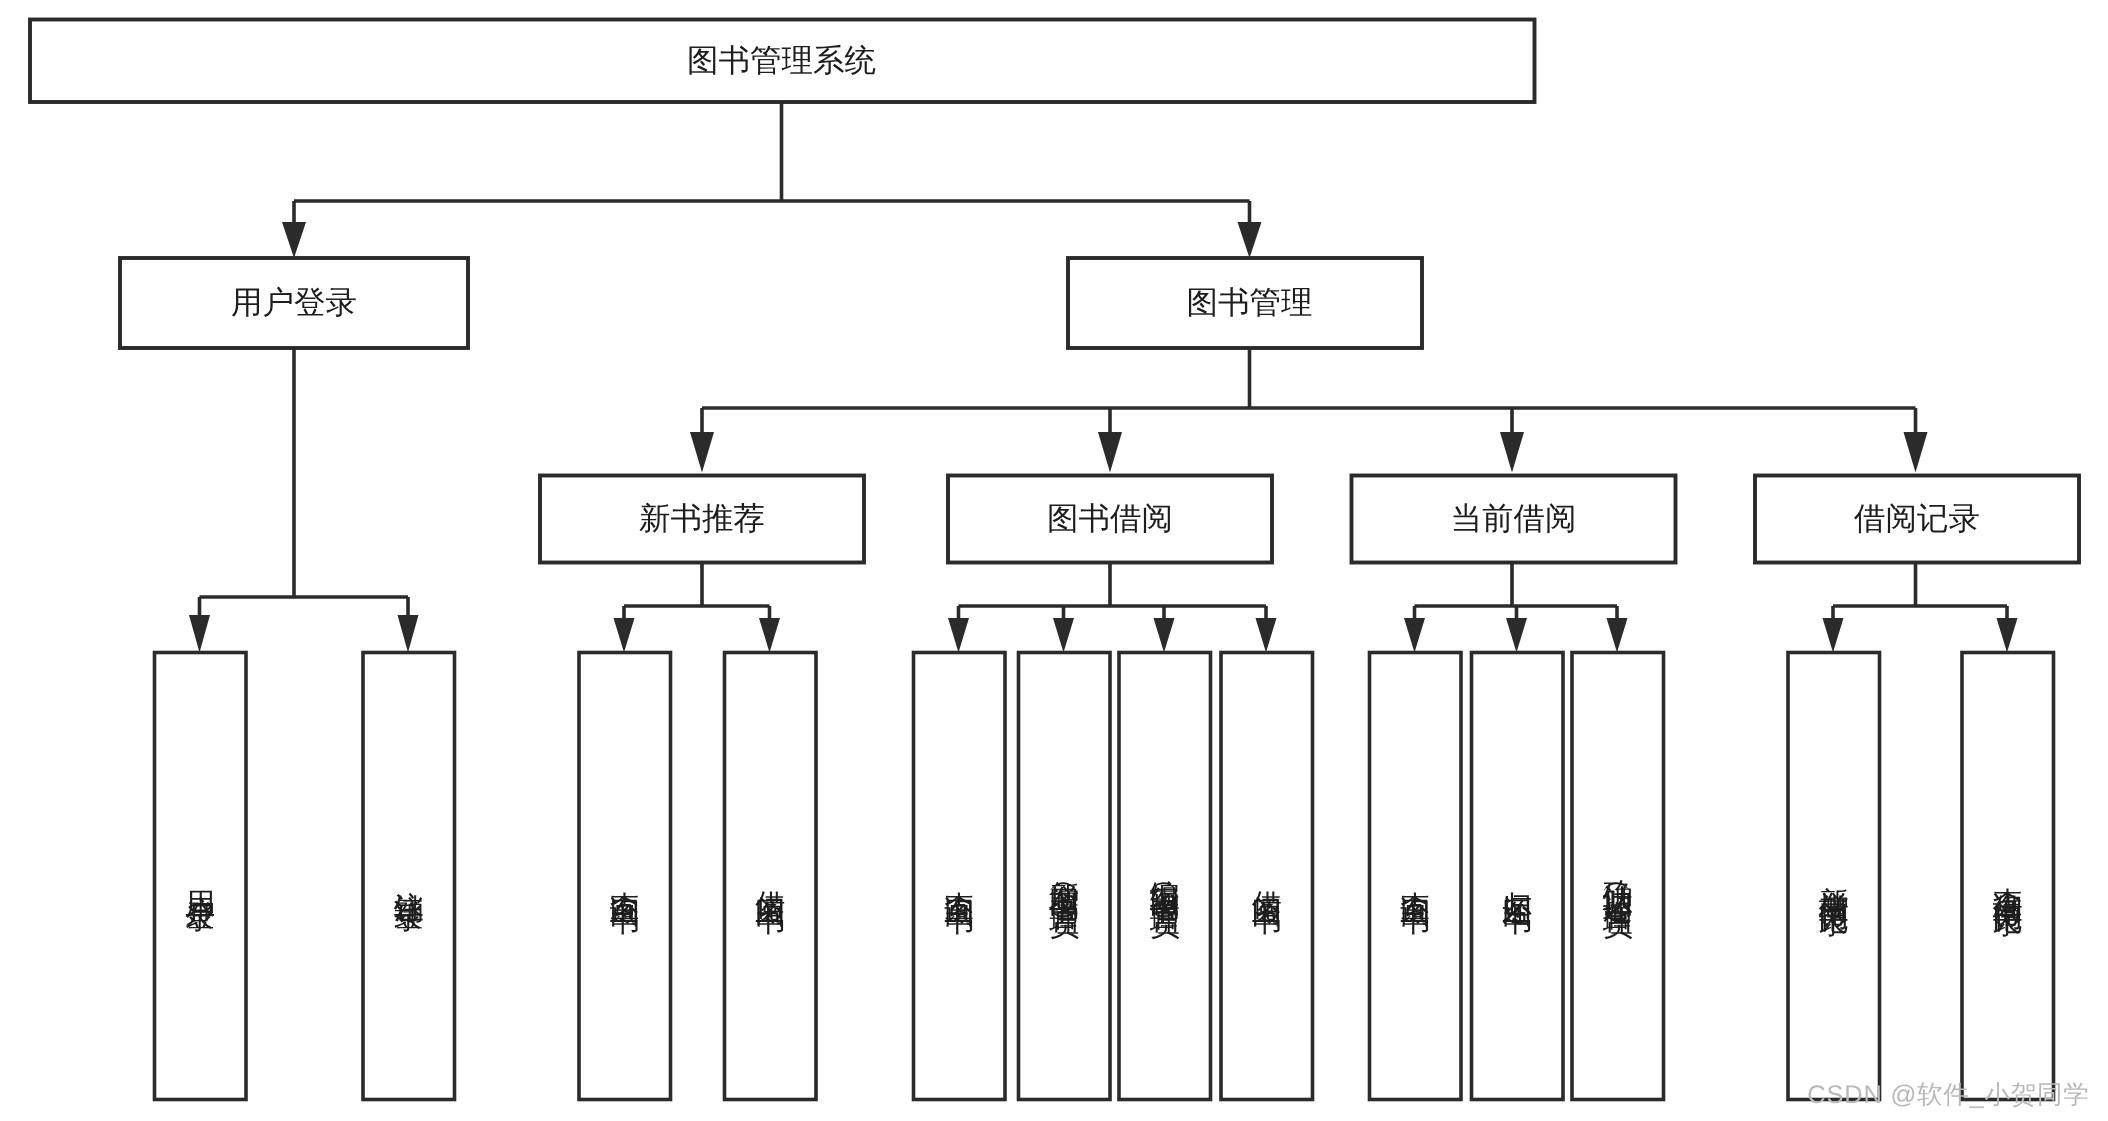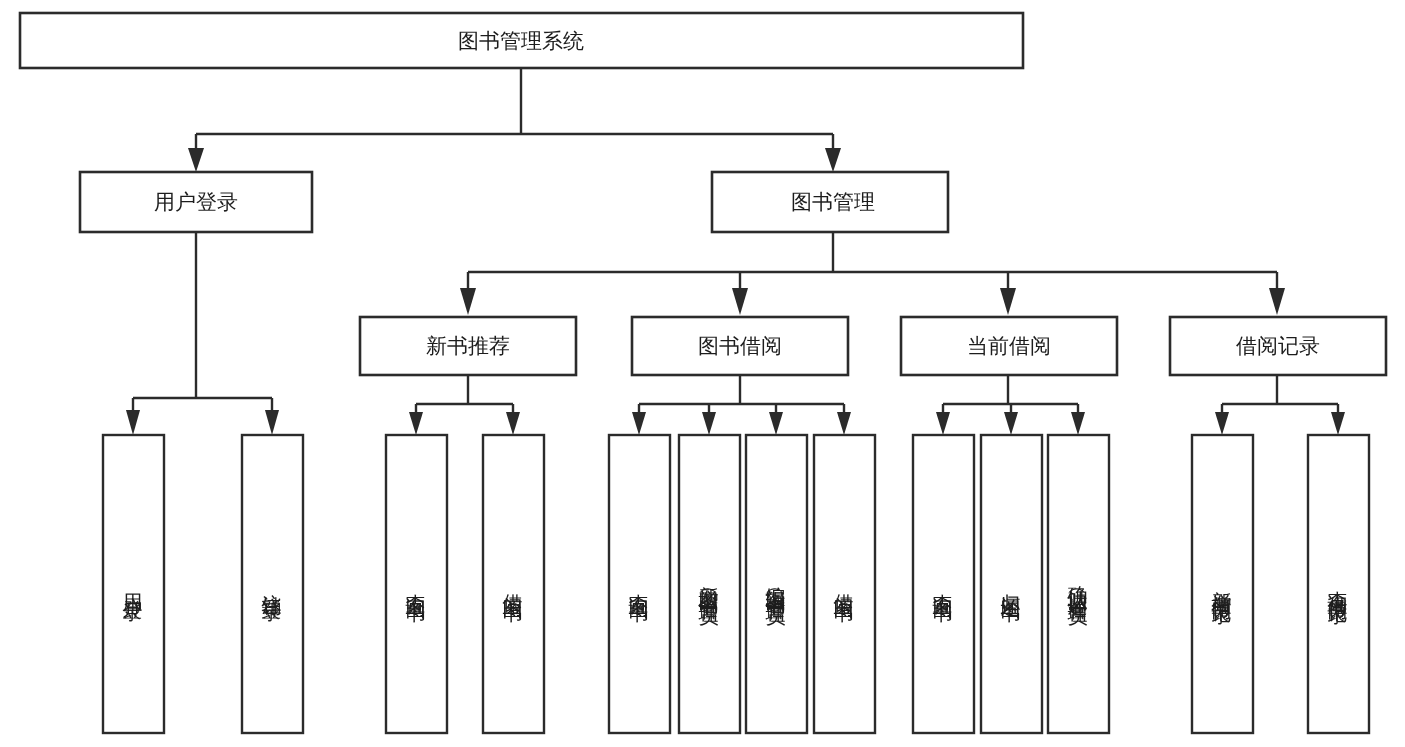--- a/index.html
+++ b/index.html
@@ -226,13 +226,14 @@
       <rect class="node-rect thin" x="1192" y="435" width="61" height="298"></rect>
       <text class="leaf-label" x="1222" y="584">新增借阅记录</text>
     </g>
     <g>
       <rect class="node-rect thin" x="1308" y="435" width="61" height="298"></rect>
       <text class="leaf-label" x="1338" y="584">查询借阅记录</text>
     </g>
 
   </svg>
 
+  <div class="watermark">CSDN @软件_小贺同学</div>
 </div>
 
 </body></html>

